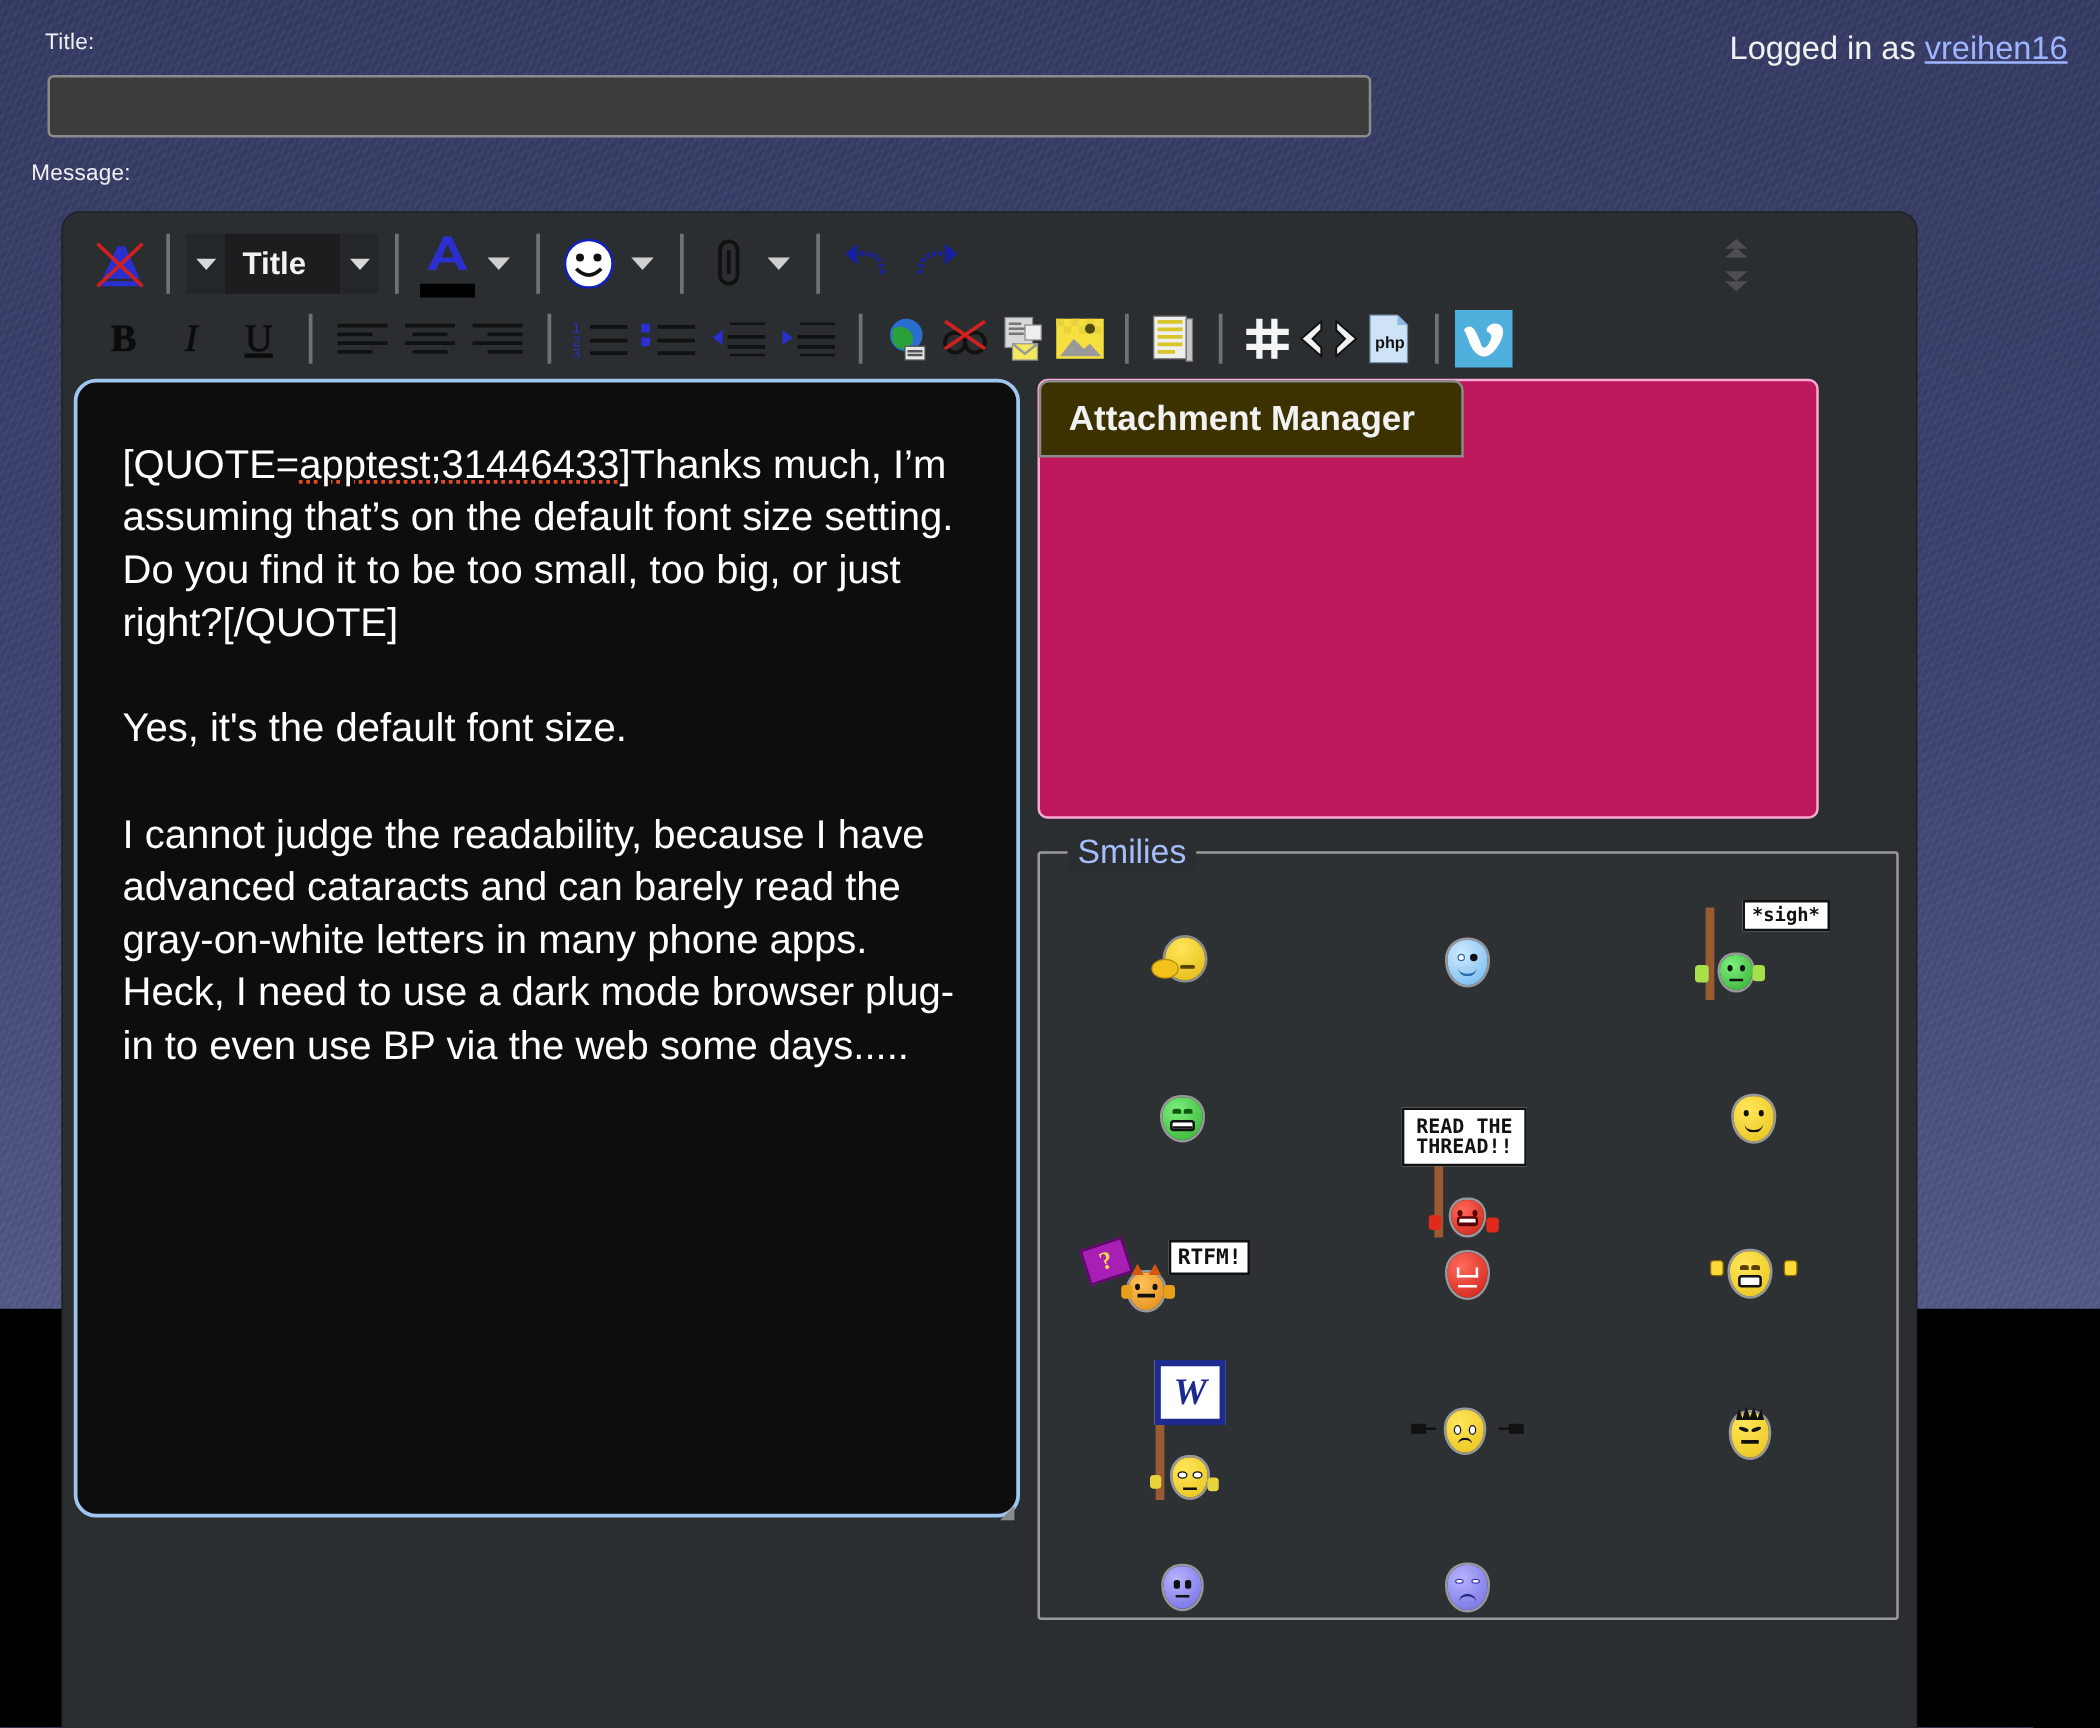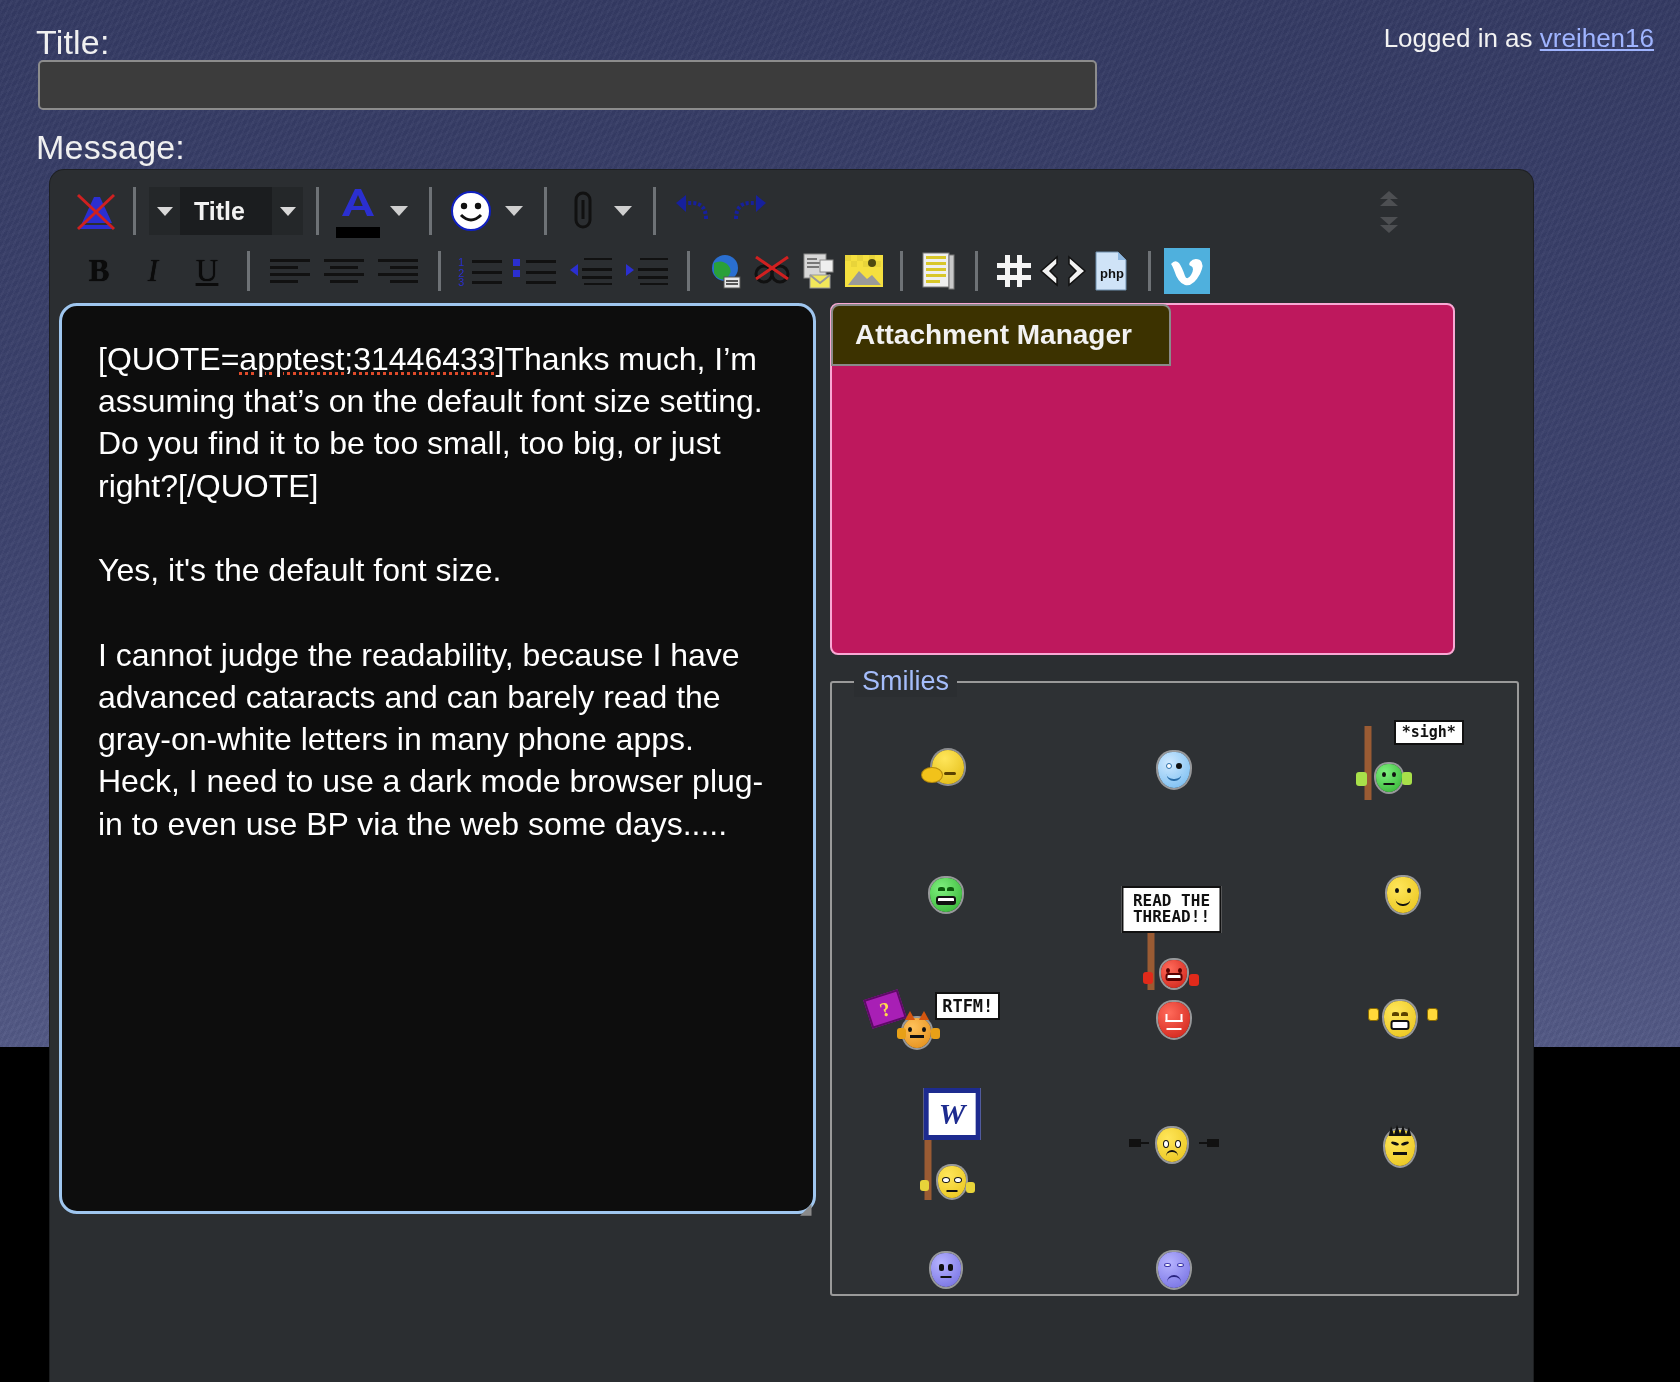--- a/index.html
+++ b/index.html
@@ -17,24 +17,24 @@
       repeating-linear-gradient(115deg, rgba(255,255,255,0.022) 0 2px, rgba(0,0,0,0.018) 2px 5px),
       repeating-linear-gradient(-25deg, rgba(255,255,255,0.015) 0 3px, rgba(0,0,0,0.012) 3px 7px),
       linear-gradient(180deg,#343a63 0%, #3c426d 38%, #4e5480 70%, #5b628e 88%, #6a719c 100%);
   }
   #page-bg::after{
     content:""; position:absolute; left:0; right:0; bottom:0; height:335px;
     background:#000;
   }
   
   .top-label{
-    position:absolute; color:#f0f0f0; font-size:34px; letter-spacing:.2px;
+    position:absolute; color:#f0f0f0; font-size:18px; letter-spacing:.2px;
   }
   #title-label{ left:36px; top:23px; }
-  #message-label{ left:36px; top:128px; }
+  #message-label{ left:25px; top:128px; }
   #login-status{
     position:absolute; right:26px; top:23px; color:#f2f2f2; font-size:26px; white-space:nowrap;
   }
   #login-status a{ color:#9fb4ff; text-decoration:underline; }
   #title-input{
     position:absolute; left:38px; top:60px; width:1059px; height:50px;
     background:#3c3c3c; border:2px solid #8c8c8c; border-radius:5px;
     color:#eee; font-size:22px; padding:0 10px; outline:none;
   }
 
@@ -104,21 +104,21 @@
     position:absolute; right:130px; top:16px; width:28px; height:62px;
   }
   #scroll-ctrls div{ width:28px;height:26px;display:flex;align-items:center;justify-content:center; }
 
   
   #editor-body{ position:relative; height:1082px; }
   #message-area{
     position:absolute; left:9px; top:3px; width:757px; height:911px;
     background:#0d0d0d; border:3px solid #9fc6ef; border-radius:18px;
     color:#ffffff; font-size:32px; line-height:1.32;
-    padding:32px 26px 20px 36px; overflow:hidden; white-space:pre-wrap;
+    padding:44px 26px 20px 36px; overflow:hidden; white-space:pre-wrap;
     outline:none; font-family:"Liberation Sans", sans-serif;
   }
   #message-area .misspell{
     text-decoration: underline;
     text-decoration-style: dotted;
     text-decoration-color:#e04b2a;
     text-decoration-thickness:3px;
   }
   #resize-grip{
     position:absolute; left:750px; top:900px; width:18px;height:18px;

